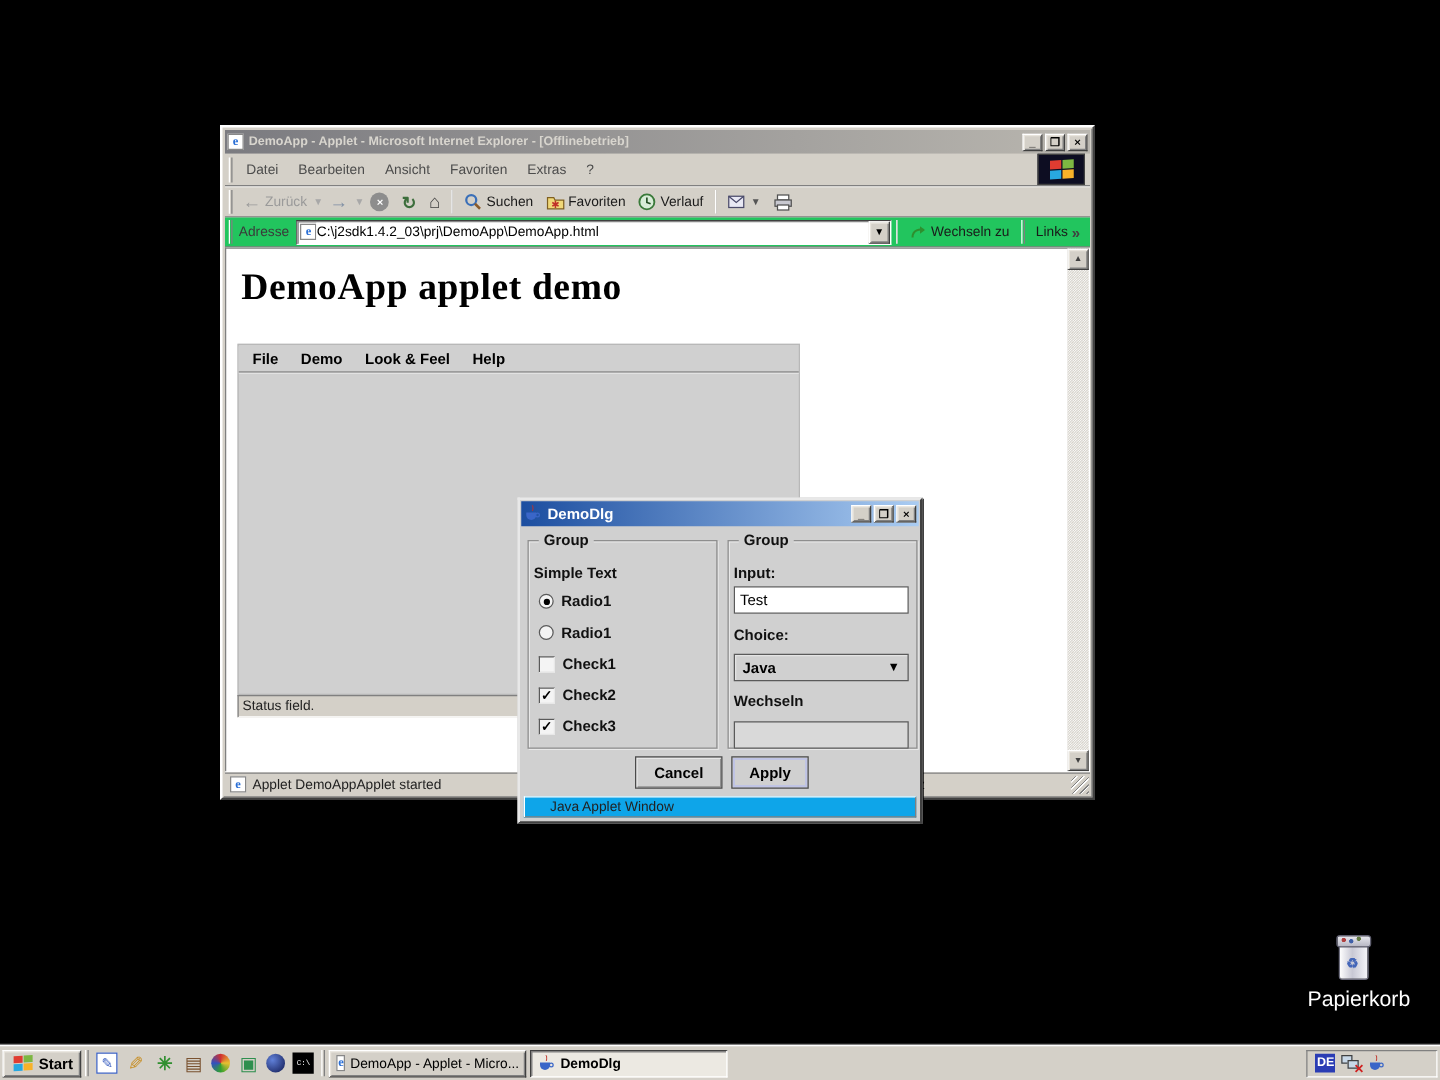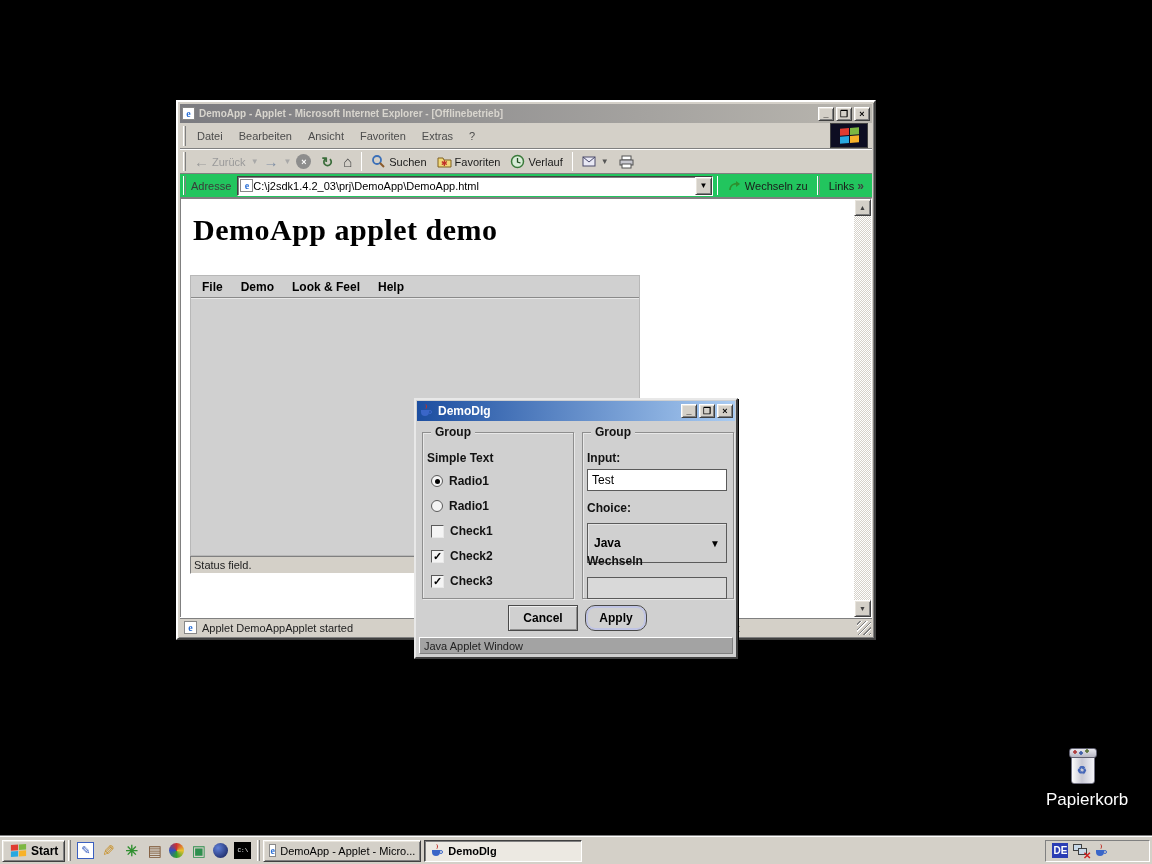--- a/index.html
+++ b/index.html
@@ -70,28 +70,28 @@
   #dlg-titlebar .title { color:#fff; font-weight:bold; font-size:12px; margin-left:5px; flex:1; }
   .metal-label { font-weight:bold; font-size:12px; color:#111; }
   .group { position:absolute; border:1px solid #8e8e8e; box-shadow:inset 1px 1px 0 #e8e8e8,1px 1px 0 #e8e8e8; }
   .group-legend { position:absolute; top:-8px; left:8px; background:#d0d0d0; padding:0 4px; }
   .ctl-row { position:absolute; display:flex; align-items:center; gap:6px; }
   .check { width:13px; height:13px; background:#f4f4f4; border:1px solid; border-color:#5a5a5a #e8e8e8 #e8e8e8 #5a5a5a; display:flex; align-items:center; justify-content:center; font-size:11px; font-weight:bold; color:transparent; }
   .check.on { color:#000; }
   .radio { width:12px; height:12px; border-radius:50%; background:#f4f4f4; border:1px solid #5a5a5a; position:relative; }
   .radio.on::after { content:""; position:absolute; left:3px; top:3px; width:5px; height:5px; border-radius:50%; background:#000; }
   #dlg-input { position:absolute; left:4px; top:36px; width:140px; height:22px; background:#fff; border:1px solid #5a5a5a; font-size:12px; font-family:"Liberation Sans",sans-serif; padding-left:4px; outline:none; }
-  #dlg-combo { position:absolute; left:4px; top:90px; width:140px; height:40px; background:#d0d0d0; border:1px solid #5a5a5a; box-shadow:inset 1px 1px 0 #e4e4e4; display:flex; align-items:center; padding:0 6px; }
+  #dlg-combo { position:absolute; left:4px; top:90px; width:140px; height:22px; background:#d0d0d0; border:1px solid #5a5a5a; box-shadow:inset 1px 1px 0 #e4e4e4; display:flex; align-items:center; padding:0 6px; }
   #dlg-combo .val { flex:1; font-weight:bold; font-size:12px; }
   #dlg-combo .tri { font-size:10px; color:#000; }
   #dlg-progress { position:absolute; left:4px; top:144px; width:140px; height:22px; background:#d9d9d9; border:1px solid #5a5a5a; }
   #dlg-progress .fill { height:100%; background:#9a9cc8; }
   .metal-btn { position:absolute; height:26px; background:#d0d0d0; border:1px solid #4a4a4a; box-shadow:inset 1px 1px 0 #eee,inset -1px -1px 0 #909090; font-weight:bold; font-size:12px; font-family:"Liberation Sans",sans-serif; display:flex; align-items:center; justify-content:center; }
-  .metal-btn.focus { box-shadow:inset 0 0 0 2px #c0c4e4,inset 1px 1px 0 #eee;border-radius:10px; }
-  #dlg-banner { position:absolute; left:3px; bottom:3px; right:3px; height:17px; background:#a3a3a3; border:1px solid; border-color:#fff #808080 #808080 #fff; display:flex; align-items:center; padding-left:4px; color:#222; }
+  .metal-btn.focus { box-shadow:inset 0 0 0 2px #c0c4e4,inset 1px 1px 0 #eee; }
+  #dlg-banner { position:absolute; left:3px; bottom:3px; right:3px; height:17px; background:#0ea5e9; border:1px solid; border-color:#fff #808080 #808080 #fff; display:flex; align-items:center; padding-left:20px; color:#222; }
 
   
   .javacup { width:14px; height:14px; position:relative; display:inline-block; }
   .javacup .cup { position:absolute; left:2px; top:6px; width:8px; height:6px; background:#3a66c8; border-radius:0 0 4px 4px; }
   .javacup .handle { position:absolute; left:9px; top:6px; width:4px; height:4px; border:1.5px solid #3a66c8; border-radius:50%; }
   .javacup .steam { position:absolute; left:4px; top:0; width:4px; height:5px; border-right:1.5px solid #c03028; border-radius:50%; }
 
   
   #taskbar { position:absolute; left:0; bottom:0; width:1152px; height:28px; background:#d4d0c8; border-top:1px solid #fff; box-shadow:0 -1px 0 #808080; display:flex; align-items:center; z-index:3; }
   #start-button { margin-left:2px; height:22px; padding:0 6px; display:flex; align-items:center; gap:3px; font-weight:bold; font-size:12px; }

